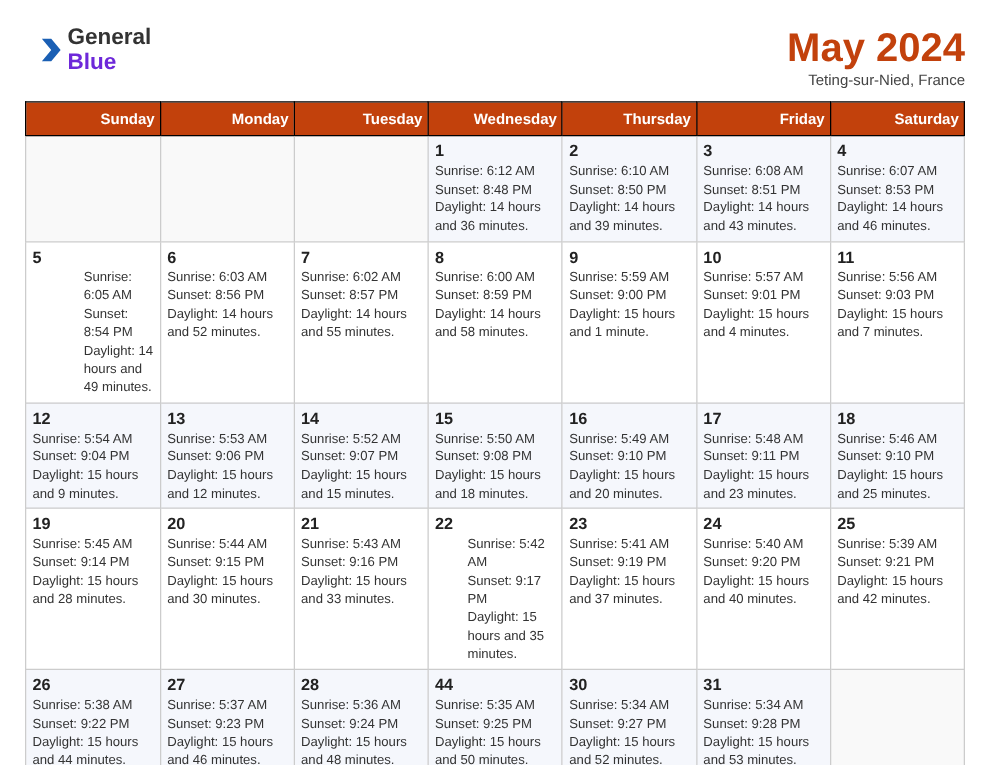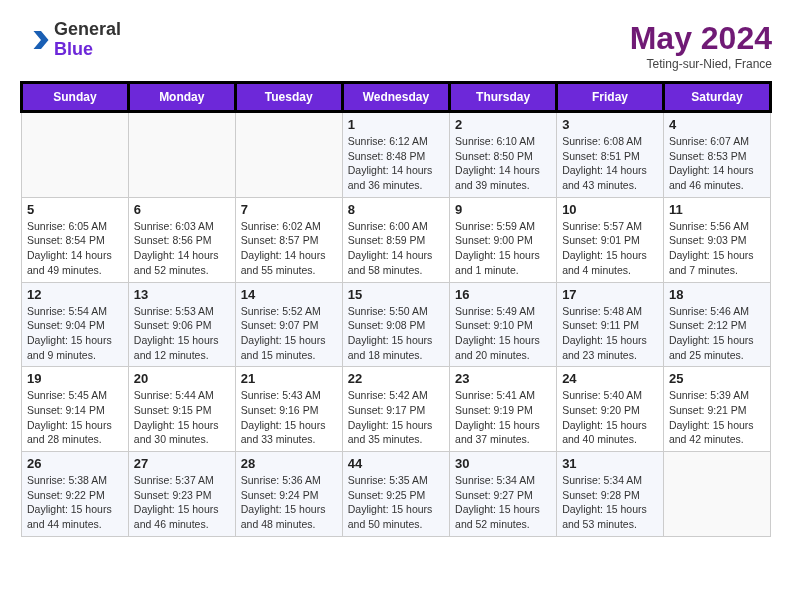--- a/index.html
+++ b/index.html
@@ -33,39 +33,39 @@
       width: 30px;
       height: 30px;
       margin-right: 4px;
     }
     .title-block {
       text-align: right;
     }
     .month-title {
       font-size: 32px;
       font-weight: bold;
-      color: #701a75;
+      color: #c2410c;
     }
     .location-title {
       font-size: 12px;
       color: #444;
     }
     .calendar {
       width: 100%;
       border-collapse: collapse;
       font-size: 11px;
     }
     .calendar thead tr th {
-      background-color: #6d28d9;
+      background-color: #c2410c;
       color: #fff;
       padding: 6px 4px;
-      text-align: center;
+      text-align: right;
       font-size: 12px;
       font-weight: bold;
-      border: 3px solid #000000;
+      border: 1px solid #000000;
     }
     .calendar tbody tr td {
       border: 1px solid #ccc;
       vertical-align: top;
       padding: 4px 5px;
       width: 108px;
       min-height: 80px;
       background: #fff;
     }
     .calendar tbody tr:nth-child(odd) td {
@@ -147,21 +147,21 @@
         <td>
           <span class="day-num">4</span>
           <div class="day-info" style="white-space: pre-line;">Sunrise: 6:07 AM
 Sunset: 8:53 PM
 Daylight: 14 hours and 46 minutes.</div>
         </td>
       </tr>
       <tr>
         <td>
           <span class="day-num">5</span>
-          <div class="day-info" style="white-space: pre-line;">Sunrise: 6:05 AM
+          <div class="day-info" style="white-space: pre-line; margin-left: 41px;">Sunrise: 6:05 AM
 Sunset: 8:54 PM
 Daylight: 14 hours and 49 minutes.</div>
         </td>
         <td>
           <span class="day-num">6</span>
           <div class="day-info" style="white-space: pre-line;">Sunrise: 6:03 AM
 Sunset: 8:56 PM
 Daylight: 14 hours and 52 minutes.</div>
         </td>
         <td>
@@ -228,21 +228,21 @@
         </td>
         <td>
           <span class="day-num">17</span>
           <div class="day-info" style="white-space: pre-line;">Sunrise: 5:48 AM
 Sunset: 9:11 PM
 Daylight: 15 hours and 23 minutes.</div>
         </td>
         <td>
           <span class="day-num">18</span>
           <div class="day-info" style="white-space: pre-line;">Sunrise: 5:46 AM
-Sunset: 2:12 PM
+Sunset: 9:10 PM
 Daylight: 15 hours and 25 minutes.</div>
         </td>
       </tr>
       <tr>
         <td>
           <span class="day-num">19</span>
           <div class="day-info" style="white-space: pre-line;">Sunrise: 5:45 AM
 Sunset: 9:14 PM
 Daylight: 15 hours and 28 minutes.</div>
         </td>
@@ -253,21 +253,21 @@
 Daylight: 15 hours and 30 minutes.</div>
         </td>
         <td>
           <span class="day-num">21</span>
           <div class="day-info" style="white-space: pre-line;">Sunrise: 5:43 AM
 Sunset: 9:16 PM
 Daylight: 15 hours and 33 minutes.</div>
         </td>
         <td>
           <span class="day-num">22</span>
-          <div class="day-info" style="white-space: pre-line;">Sunrise: 5:42 AM
+          <div class="day-info" style="white-space: pre-line; margin-left: 26px;">Sunrise: 5:42 AM
 Sunset: 9:17 PM
 Daylight: 15 hours and 35 minutes.</div>
         </td>
         <td>
           <span class="day-num">23</span>
           <div class="day-info" style="white-space: pre-line;">Sunrise: 5:41 AM
 Sunset: 9:19 PM
 Daylight: 15 hours and 37 minutes.</div>
         </td>
         <td>

